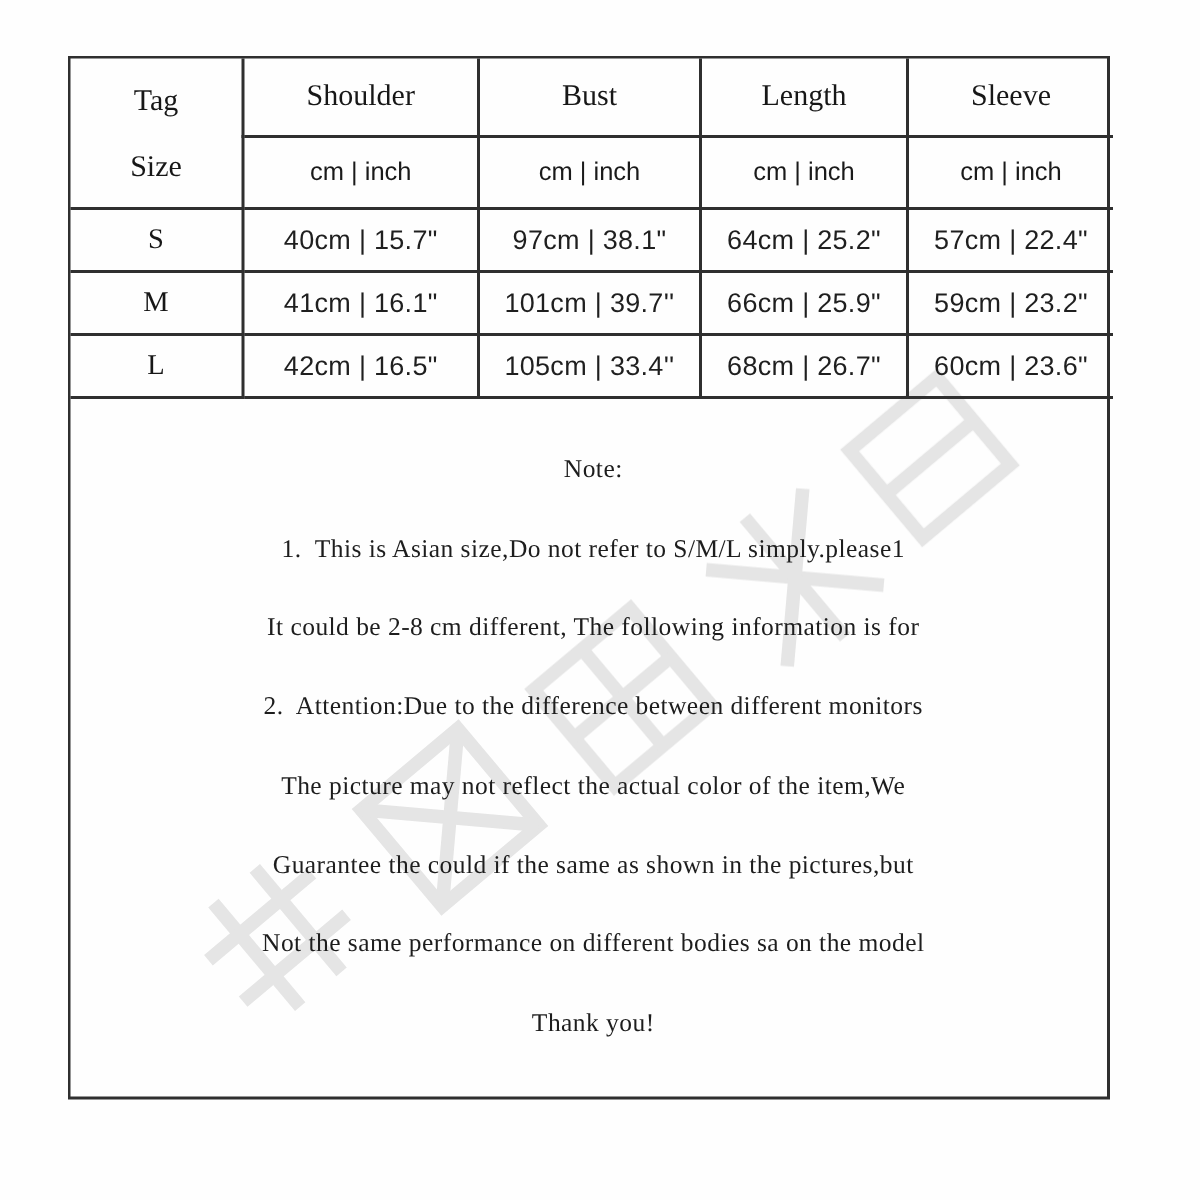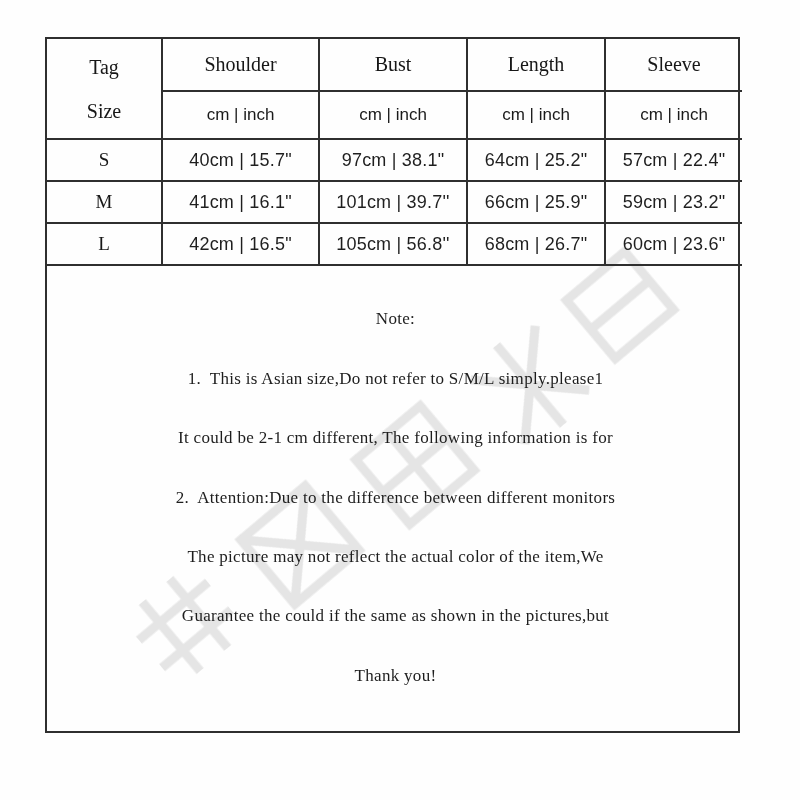--- a/index.html
+++ b/index.html
@@ -134,29 +134,30 @@
     <tr class="datarow">
       <td class="hdr-serif sizelabel edge-l">M</td>
       <td class="meas">41cm | 16.1"</td>
       <td class="meas">101cm | 39.7''</td>
       <td class="meas">66cm | 25.9"</td>
       <td class="meas edge-r">59cm | 23.2"</td>
     </tr>
     <tr class="datarow">
       <td class="hdr-serif sizelabel edge-l">L</td>
       <td class="meas">42cm | 16.5"</td>
-      <td class="meas">105cm | 56.8''</td>
+      <td class="meas">105cm | 33.4''</td>
       <td class="meas">68cm | 26.7"</td>
       <td class="meas edge-r">60cm | 23.6"</td>
     </tr>
   </tbody>
     </table>
 
   <div class="note">
     <span class="note-line">Note:</span>
     <span class="note-line">1.  This is Asian size,Do not refer to S/M/L simply.please1</span>
-    <span class="note-line">It could be 2-1 cm different, The following information is for</span>
+    <span class="note-line">It could be 2-8 cm different, The following information is for</span>
     <span class="note-line">2.  Attention:Due to the difference between different monitors</span>
     <span class="note-line">The picture may not reflect the actual color of the item,We</span>
     <span class="note-line">Guarantee the could if the same as shown in the pictures,but</span>
+    <span class="note-line">Not the same performance on different bodies sa on the model</span>
     <span class="note-line">Thank you!</span>
   </div>
 </div>
 
 </body></html>

